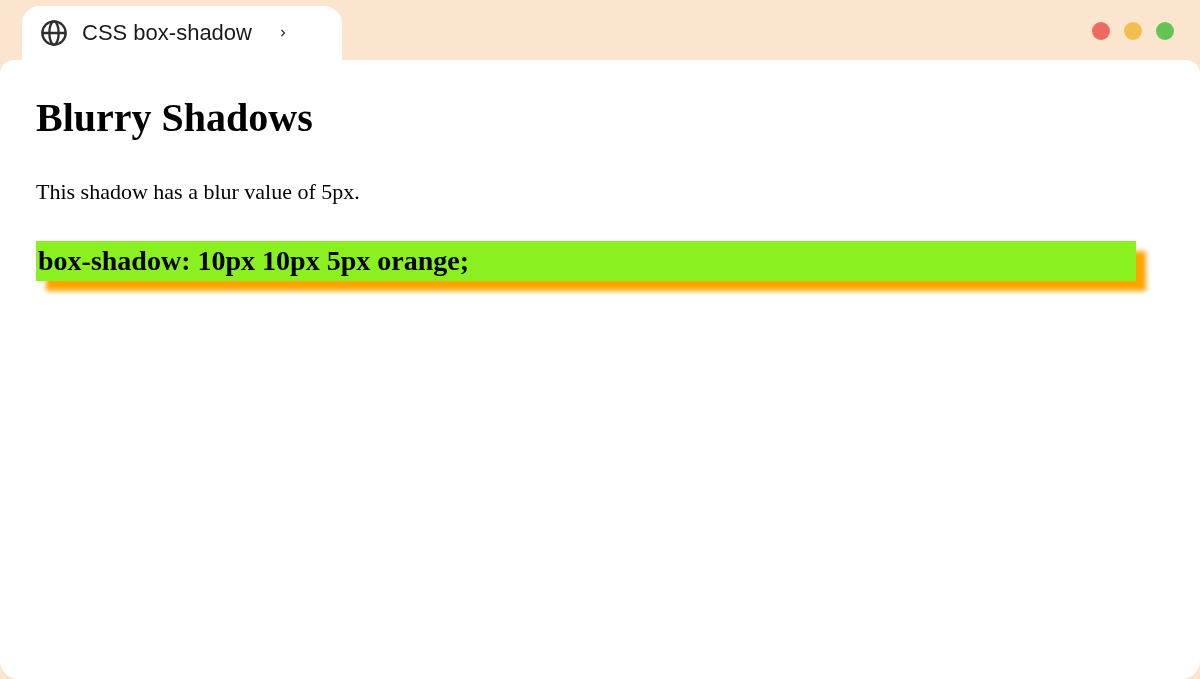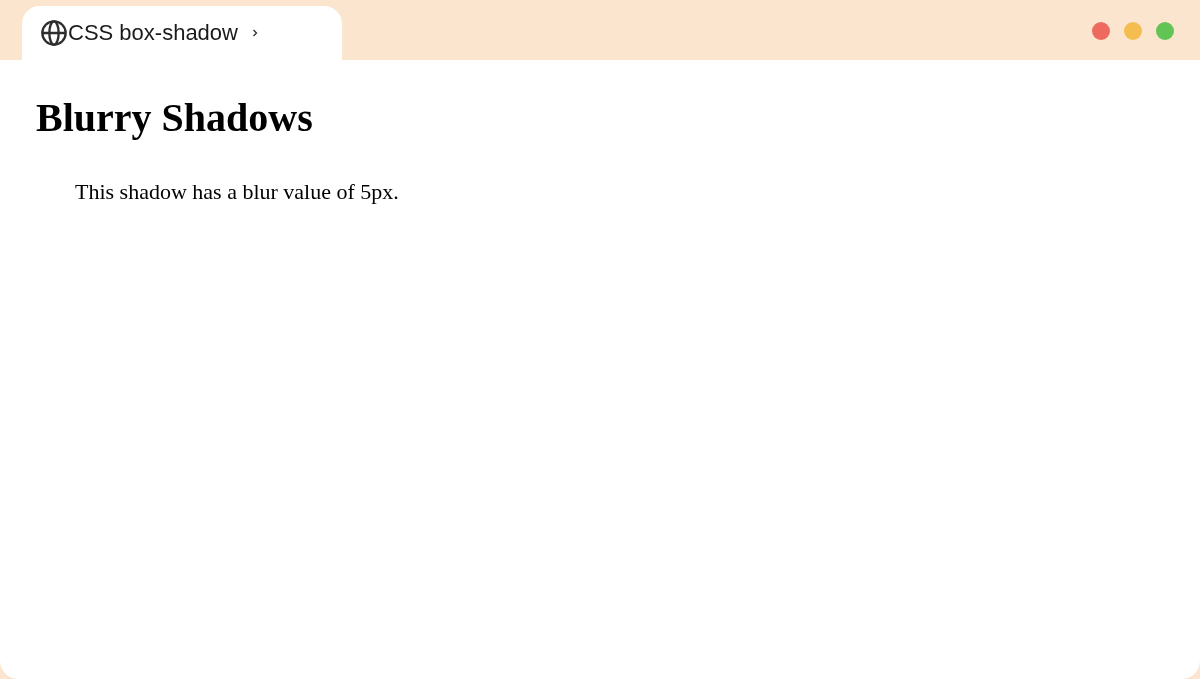--- a/index.html
+++ b/index.html
@@ -30,20 +30,21 @@
       position: relative;
     }
     .tab {
       background: #ffffff;
       height: 54px;
       border-top-left-radius: 18px;
       border-top-right-radius: 18px;
       display: flex;
       align-items: center;
       padding: 0 24px 0 18px;
+      gap: 14px;
       min-width: 320px;
       position: relative;
     }
     .tab-icon {
       width: 28px;
       height: 28px;
       display: flex;
       align-items: center;
       justify-content: center;
     }
@@ -88,32 +89,32 @@
       border-radius: 50%;
     }
     .light.red { background: #ee6a5f; }
     .light.yellow { background: #f5bd4f; }
     .light.green { background: #61c454; }
     .content {
       background: #ffffff;
       width: 100%;
       height: calc(100% - 60px);
       padding: 34px 36px;
+      border-radius: 14px;
     }
     h1.page-title {
       font-size: 40px;
       font-weight: 700;
       margin-bottom: 38px;
       color: #000;
     }
     p.caption {
       font-size: 22px;
       color: #000;
       margin-bottom: 36px;
-      margin-left: 39px;
     }
     .block p.caption {
       margin-bottom: 36px;
     }
     .code-box {
       width: 1100px;
       background: #8bf01f;
       font-size: 28px;
       font-weight: 700;
       color: #000;
@@ -153,18 +154,19 @@
       <div class="light green"></div>
     </div>
   </div>
 
   <div class="content">
     <h1 class="page-title">Blurry Shadows</h1>
 
     <div id="examples-container">
         <div class="block">
           <p class="caption">This shadow has a blur value of 5px.</p>
+          <div class="code-box shadow-5">box-shadow: 10px 10px 5px orange;</div>
         </div>
         <div class="block">
         </div>
       </div>
   </div>
 </div>
 
 </body></html>

